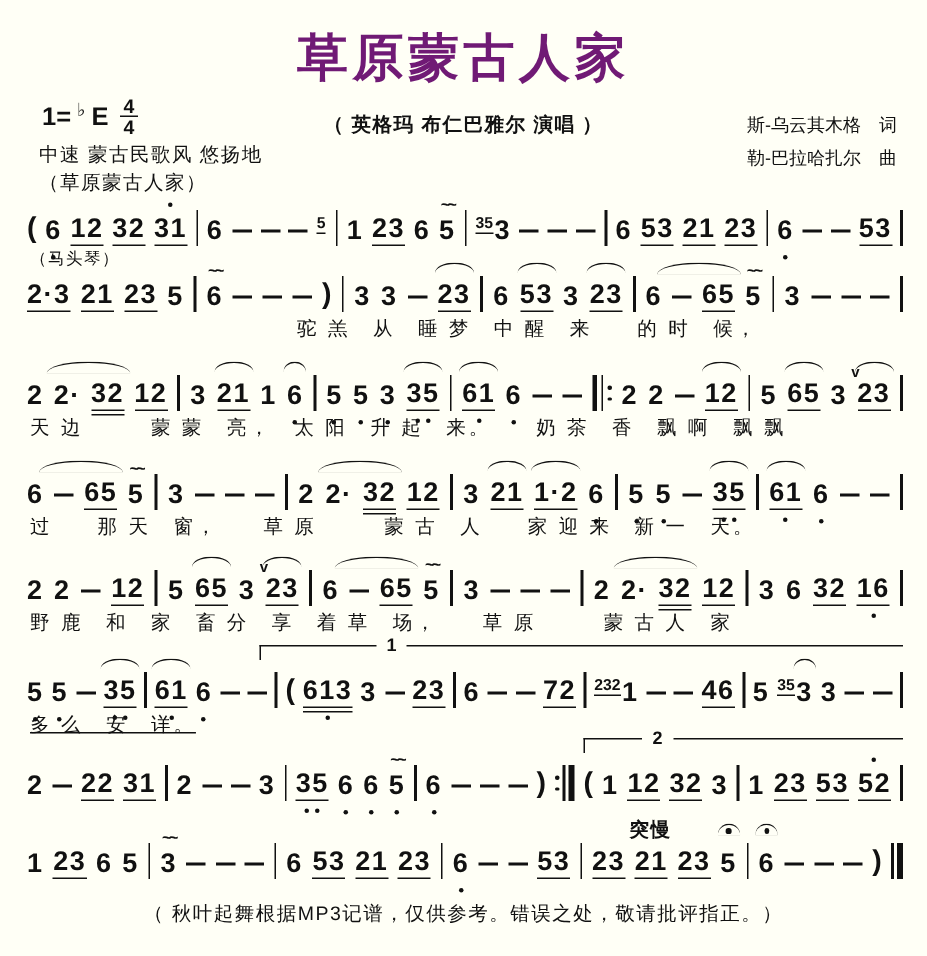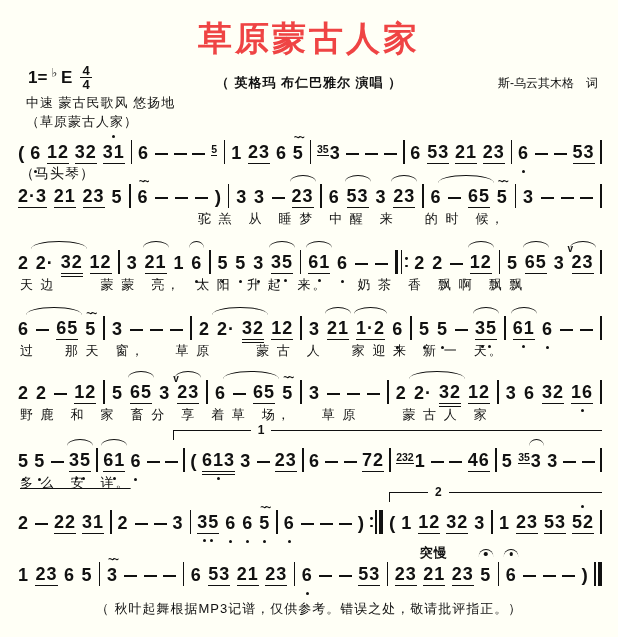--- a/index.html
+++ b/index.html
@@ -33,47 +33,48 @@
   .ferm::after{content:'';position:absolute;top:2px;left:50%;transform:translateX(-50%);width:3.5px;height:3.5px;border-radius:50%;background:#111;}
   .br{position:absolute;top:-13px;left:-4px;font-size:10px;font-weight:700;}
   .dash{width:13px;height:2.2px;background:#111;margin-bottom:9px;}
   .paren{font-size:19px;font-weight:700;line-height:23px;}
   .bl{width:1.6px;height:24px;background:#111;}
   .rep{display:flex;align-items:center;gap:2.5px;height:24px;}
   .rep .thick{width:3.6px;height:24px;background:#111;}
   .rep .thin{width:1.6px;height:24px;background:#111;}
   .rep .dots{display:flex;flex-direction:column;gap:5px;}
   .rep .dots i{width:2.8px;height:2.8px;border-radius:50%;background:#111;}
-  .sublabel{position:absolute;font-size:14px;letter-spacing:1px;font-family:Liberation Serif, serif;}
+  .sublabel{position:absolute;font-size:11px;letter-spacing:1px;font-family:Liberation Serif, serif;}
   .lyr{position:absolute;left:18px;right:10px;font-size:13px;letter-spacing:2px;white-space:nowrap;}
   .volta{position:absolute;height:9px;border-top:1.3px solid #111;border-left:1.3px solid #111;}
   .volta span{position:absolute;top:-8px;left:18%;background:#fffff6;padding:0 7px;font-size:12px;font-weight:700;}
   .tmark{position:absolute;font-size:13px;font-weight:600;letter-spacing:1px;}
   .footer{position:absolute;top:600px;left:0;width:100%;text-align:center;font-size:13px;letter-spacing:1px;}
 </style>
 </head>
 <body>
 
 <div id="sheet">
-  <div class="title" style="color: #ef4444;">草原蒙古人家</div>
+  <div class="title" style="color: #701a75;">草原蒙古人家</div>
 
   <div class="keysig">
     <span>1=</span>
       <span class="flat">♭</span>
       <span>E</span>
     <span class="frac">
       <span class="num">4</span>
       <span>4</span>
     </span>
   </div>
 
   <div class="subtitle">（ 英格玛  布仁巴雅尔  演唱 ）</div>
 
   <div class="credits">
     <div>斯-乌云其木格　词</div>
+    <div>勒-巴拉哈扎尔　曲</div>
   </div>
 
   <div class="tempo">中速  蒙古民歌风  悠扬地</div>
   <div class="langnote">（草原蒙古人家）</div>
 
   <div id="score">
       <div class="sysrow" style="top: 138px;">
         <span class="paren">(</span>
         <span class="note">
           <span class="main">6<span class="below">

